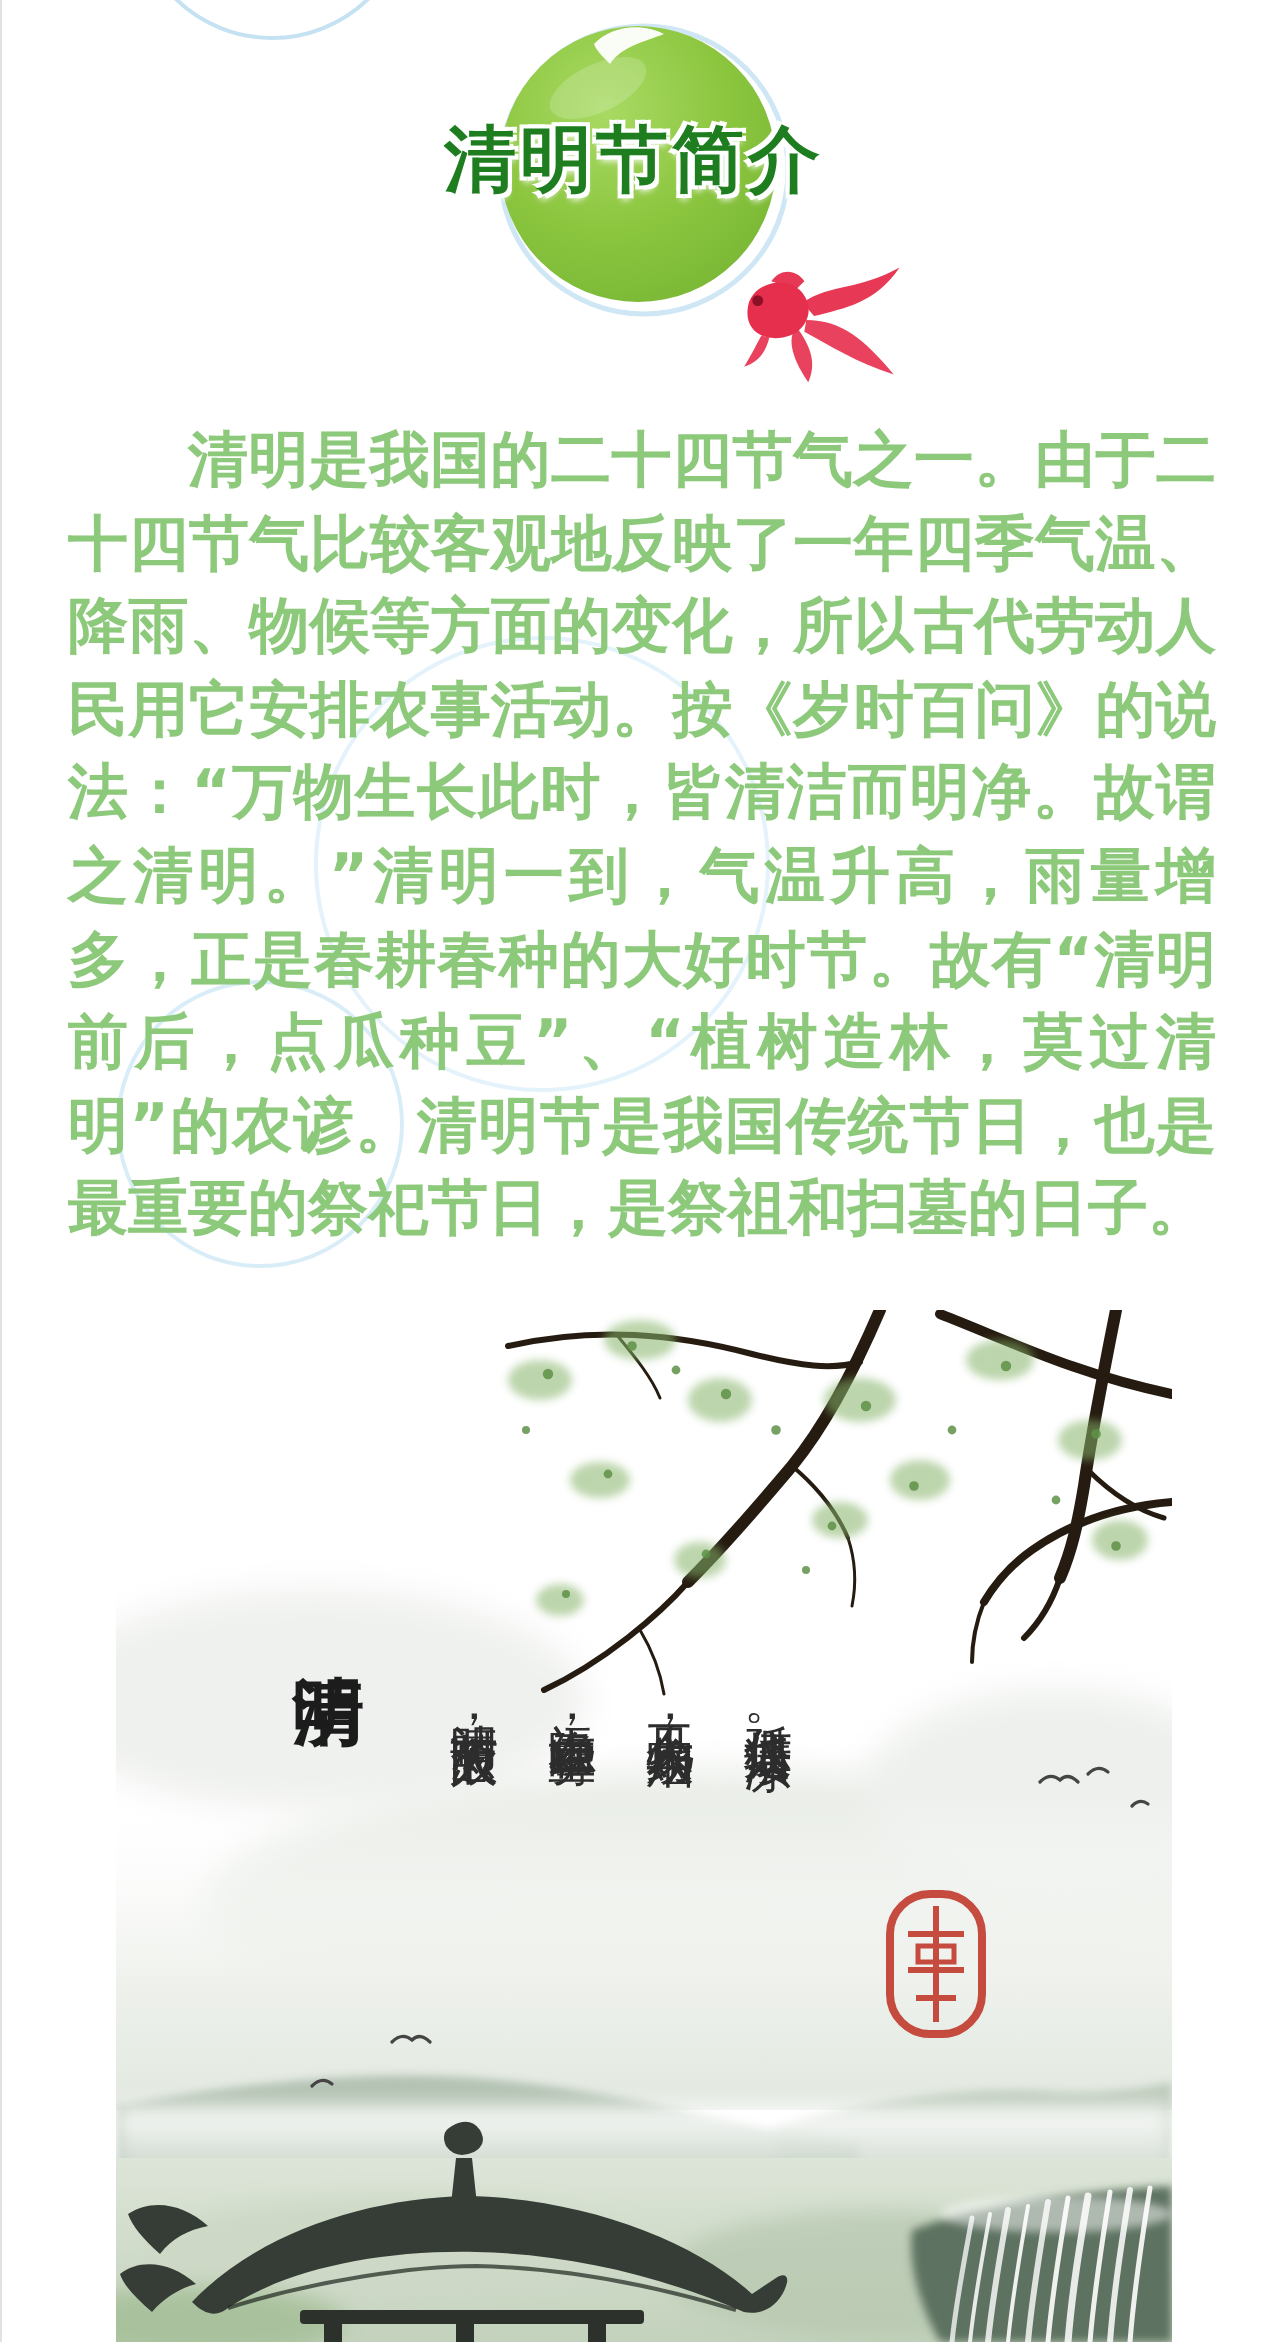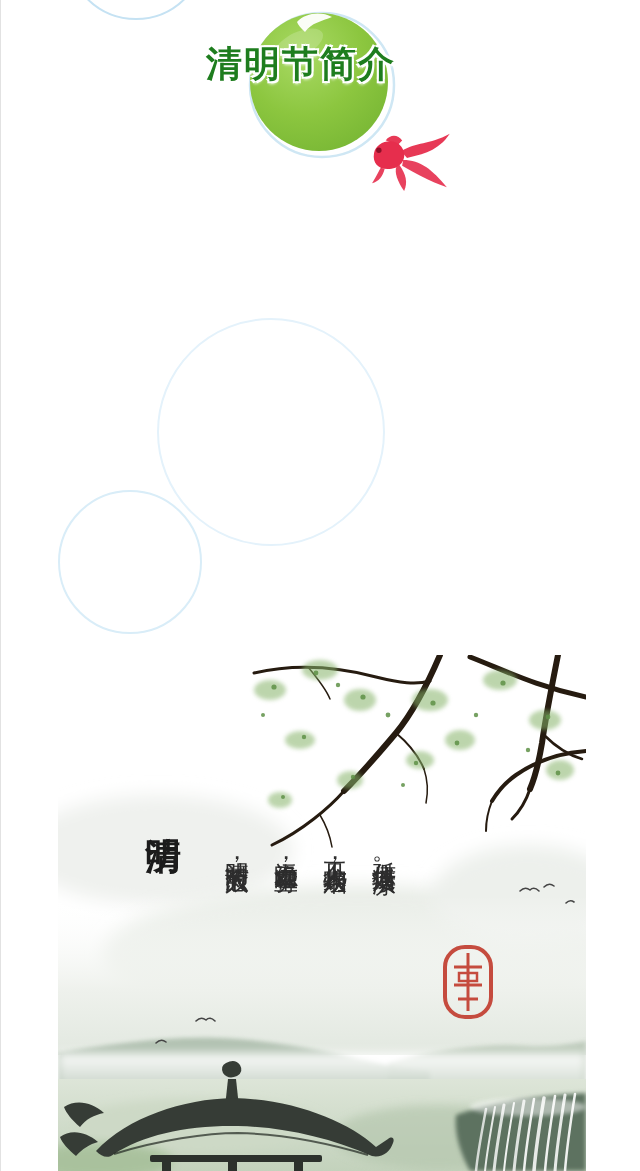--- a/index.html
+++ b/index.html
@@ -10,21 +10,21 @@
   }
   
   .bubble{position:absolute;border-radius:50%;pointer-events:none;}
   .bubble.b1{left:65px;top:-120px;width:136px;height:136px;border:2px solid #c5e2f3;}
   .bubble.b2{left:156px;top:318px;width:224px;height:224px;border:2px solid #e4f2fb;}
   .bubble.b3{left:57px;top:490px;width:140px;height:140px;border:2px solid #d9edf8;}
 
   
   .badge{position:absolute;left:240px;top:8px;width:160px;height:152px;}
   .page-title{
-    position:absolute;left:0;top:40px;width:600px;margin:0;text-align:center;
+    position:absolute;left:0;top:40px;width:600px;margin:16px;text-align:center;
     font-size:36px;font-weight:bold;letter-spacing:2px;color:#1e7d1e;
     text-shadow:-2px -2px 0 #fff,2px -2px 0 #fff,-2px 2px 0 #fff,2px 2px 0 #fff,0 3px 3px rgba(255,255,255,.9);
   }
   .goldfish{position:absolute;left:362px;top:126px;width:90px;height:68px;}
 
   
   .intro{
     position:absolute;left:33px;top:210px;width:574px;margin:0;
     font-size:30px;line-height:41.6px;font-weight:bold;color:#8dc97b;
     text-align:justify;text-indent:60px;letter-spacing:0;
@@ -71,20 +71,21 @@
       <path d="M38,26 C54,16 66,20 88,8 C76,26 60,29 44,33 Z" opacity="0.95"></path>
       <path d="M40,35 C58,35 70,45 85,63 C66,57 52,48 39,41 Z" opacity="0.9"></path>
       <path d="M36,40 C43,50 45,58 41,67 C34,57 31,48 33,42 Z" opacity="0.9"></path>
       <path d="M22,15 C27,8 35,9 39,15 L33,21 C29,17 25,16 22,15 Z" opacity="0.95"></path>
       <path d="M10,28 C12,16 30,11 38,21 C45,30 40,42 28,44 C16,46 8,39 10,28 Z"></path>
       <path d="M21,44 C19,52 15,57 8,59 C13,51 15,46 17,43 Z" opacity="0.9"></path>
     </g>
     <circle cx="15" cy="25" r="2.8" fill="#8c1128"></circle>
   </svg>
 
+  <p class="intro">清明是我国的二十四节气之一。由于二十四节气比较客观地反映了一年四季气温、降雨、物候等方面的变化，所以古代劳动人民用它安排农事活动。按《岁时百问》的说法：“万物生长此时，皆清洁而明净。故谓之清明。”清明一到，气温升高，雨量增多，正是春耕春种的大好时节。故有“清明前后，点瓜种豆”、“植树造林，莫过清明”的农谚。清明节是我国传统节日，也是最重要的祭祀节日，是祭祖和扫墓的日子。</p>
 
   <figure class="painting">
     <svg class="scene" width="528" height="516" viewBox="0 0 528 516">
       <defs>
         <filter id="bl2" x="-20%" y="-20%" width="140%" height="140%">
             <feGaussianBlur stdDeviation="2"></feGaussianBlur>
           </filter>
         <filter id="bl5" x="-30%" y="-30%" width="160%" height="160%">
             <feGaussianBlur stdDeviation="5"></feGaussianBlur>
           </filter>

